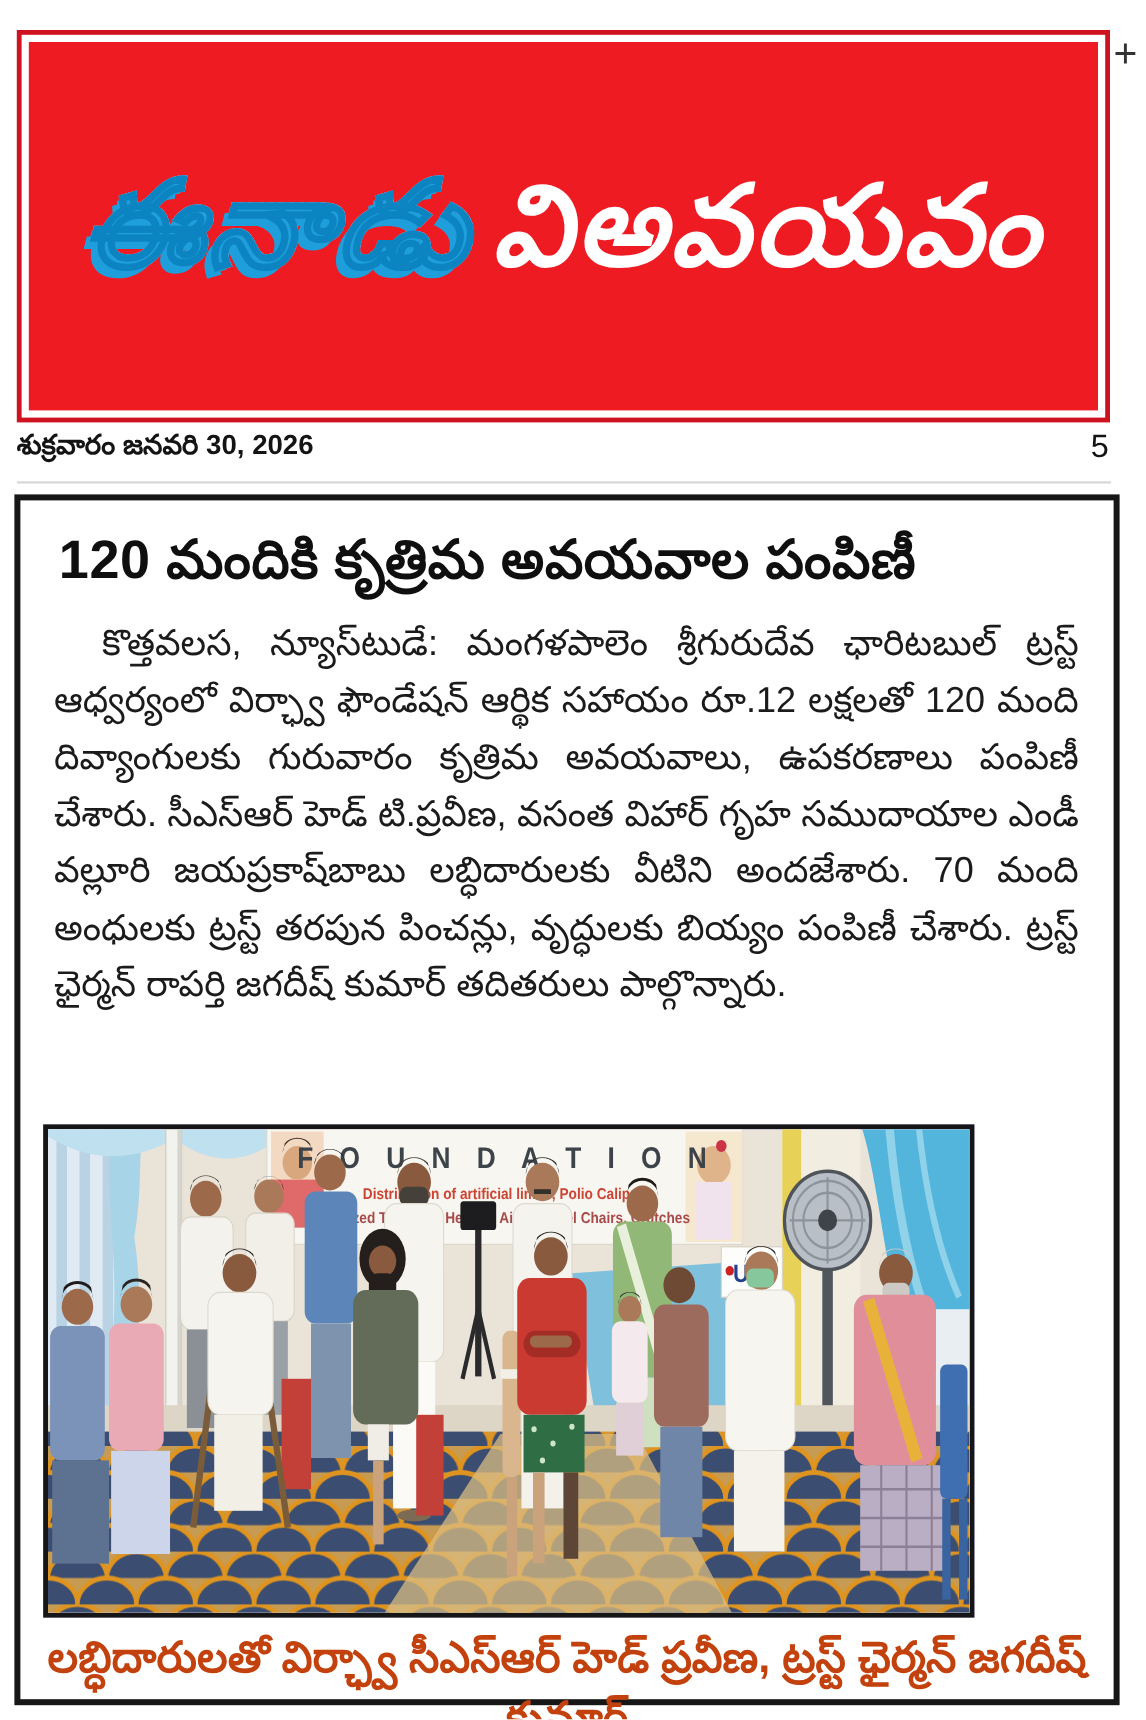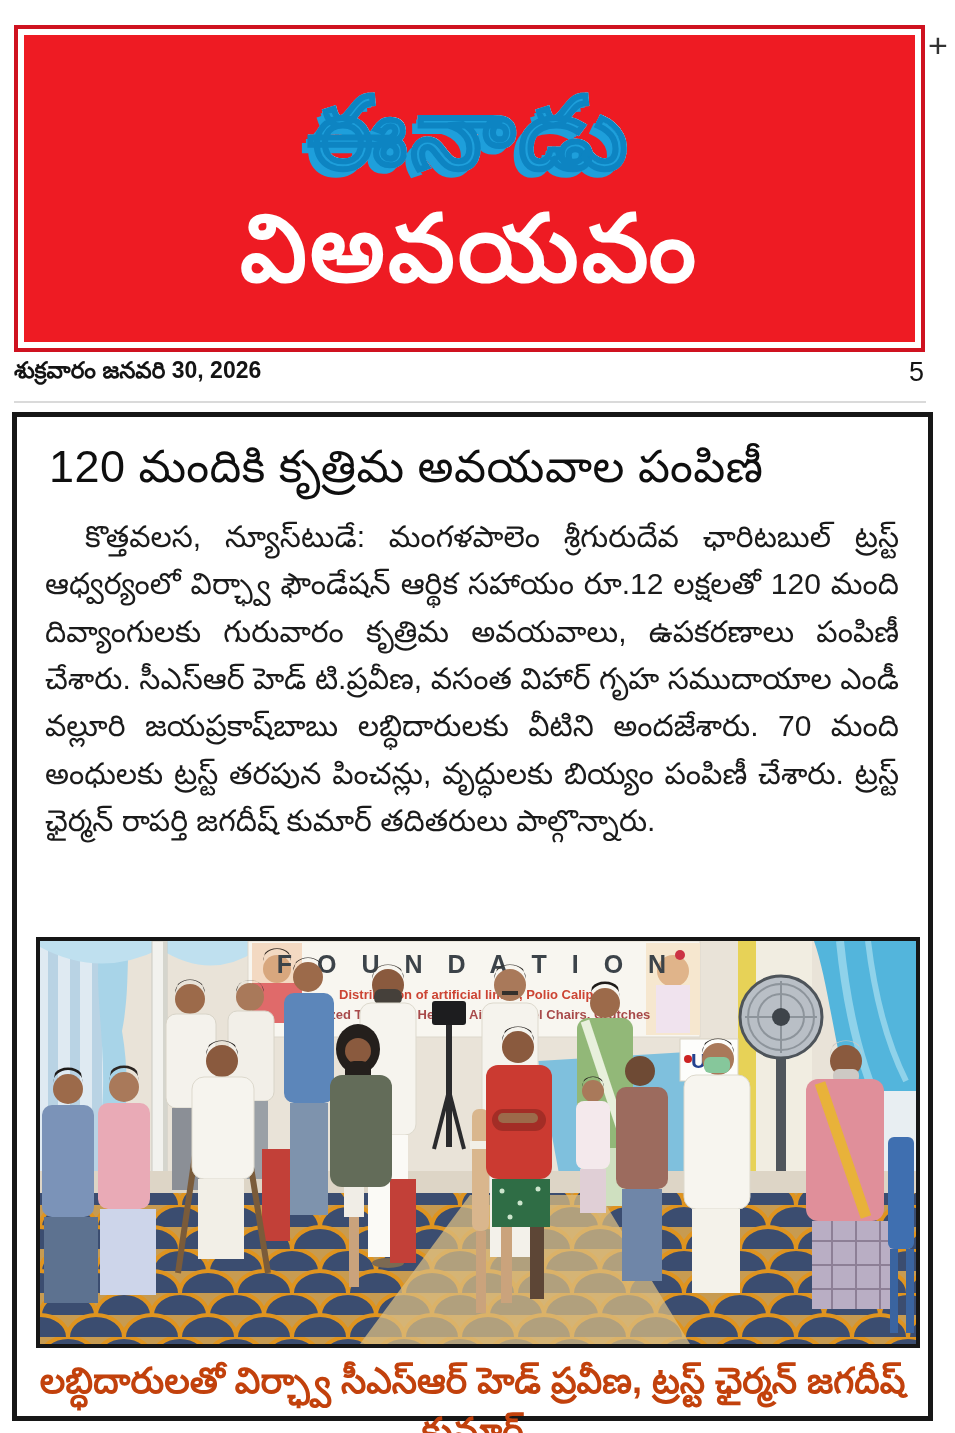--- a/index.html
+++ b/index.html
@@ -1,44 +1,44 @@
 <!DOCTYPE html>
 <html><head>
 <meta charset="utf-8">
 <style>
   html,body{margin:0;padding:0;background:#ffffff;}
   .page{position:relative;width:955px;height:1433px;background:#ffffff;overflow:hidden;
         font-family:"Liberation Sans", sans-serif;}
   
   .masthead{position:absolute;left:14px;top:25px;width:911px;height:327px;
             border:4px solid #cf1220;background:#ffffff;box-sizing:border-box;padding:6px;}
-  .masthead-inner{width:100%;height:100%;background:#ee1b23;display:flex;flex-direction:column;
-            align-items:center;justify-content:center;gap:16px;}
+  .masthead-inner{width:100%;height:100%;background:#ee1b23;display:flex;flex-direction:row;
+            align-items:center;justify-content:center;gap:16px;font-style:italic;}
   .mh-title{font-size:100px;line-height:1.05;font-weight:bold;letter-spacing:4px;
             background:repeating-linear-gradient(135deg,#d9f4fd 0 3px,#7ccbe9 3px 6px);
             -webkit-background-clip:text;background-clip:text;
             color:#bfe9f8;-webkit-text-fill-color:transparent;
             -webkit-text-stroke:3px #0d84c2;
             text-shadow:-7px 7px 0 #1e9fdb,-3px 3px 0 #1e9fdb,1px -1px 0 #ffffff;}
   .mh-edition{font-size:94px;line-height:1;font-weight:bold;color:#ffffff;letter-spacing:3px;}
   .reg-mark{position:absolute;left:928px;top:26px;font-size:34px;font-weight:300;color:#333;}
   
   .dateline{position:absolute;left:14px;top:357px;width:912px;display:flex;
             justify-content:space-between;align-items:flex-start;color:#141414;
             border-bottom:2px solid #dadada;padding-bottom:12px;}
   .dateline .date{font-size:23px;font-weight:600;text-align:center;}
   .dateline .pageno{font-size:27px;font-weight:500;padding-right:2px;}
   
   .article{position:absolute;left:12px;top:412px;width:921px;height:1009px;
            border:5px solid #171717;box-sizing:border-box;background:#ffffff;}
-  .headline{margin:24px 26px 0 32px;font-size:45px;line-height:1.15;font-weight:normal;
+  .headline{margin:24px 26px 0 32px;font-size:45px;line-height:1.15;font-weight:bold;
             color:#0f0f0f;white-space:nowrap;letter-spacing:0.5px;}
   .bodytext{margin:20px 29px 13px 28px;font-size:30px;line-height:1.58;text-align:justify;
             text-indent:40px;color:#1b1b1b;}
-  .photo{position:absolute;left:19px;top:520px;width:884px;height:411px;
+  .photo{position:absolute;left:19px;top:520px;width:776px;height:411px;
          border:4px solid #161616;box-sizing:border-box;background:#c4b5fd;}
   .photo svg{display:block;width:100%;height:100%;}
   .caption{position:absolute;top:943px;left:0;width:100%;text-align:center;
            font-size:36px;font-weight:bold;color:#c2410c;}
 </style>
 </head>
 <body>
 
 <div class="page">
 

